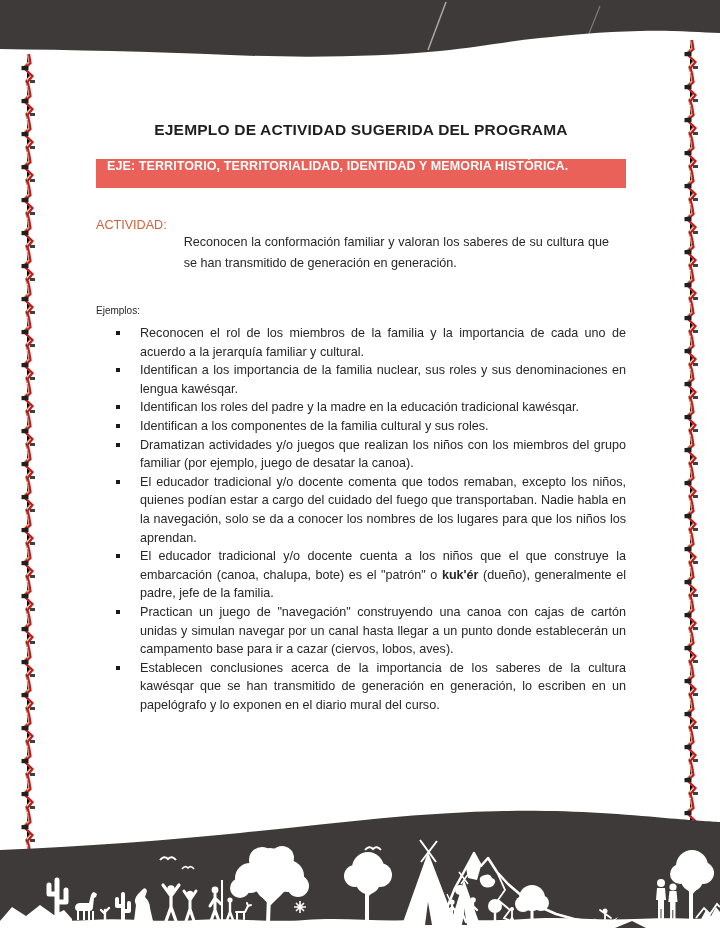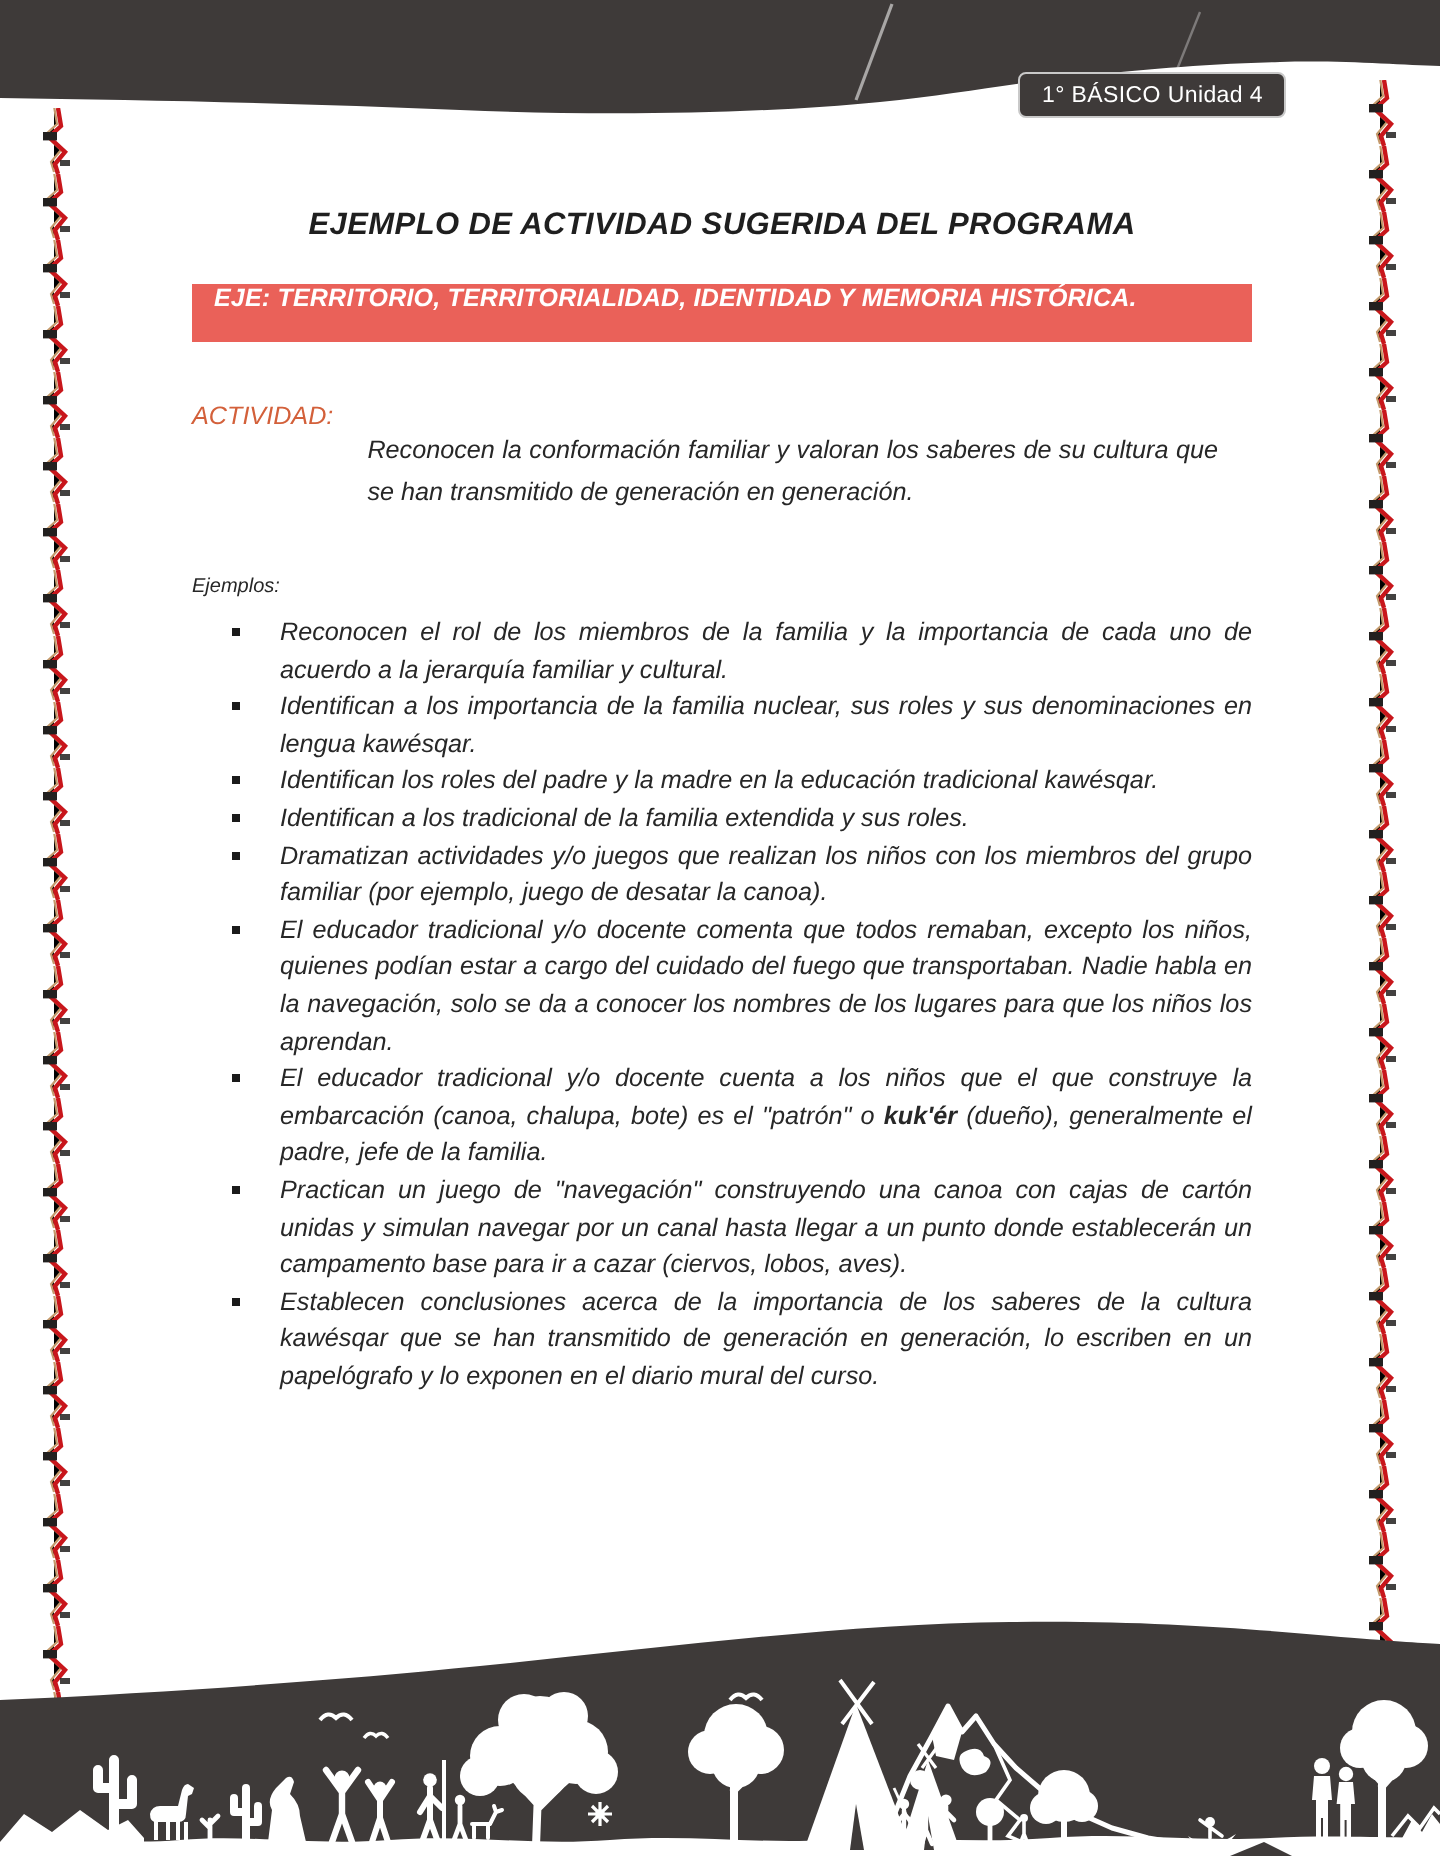--- a/index.html
+++ b/index.html
@@ -32,21 +32,21 @@
 
   
   .side-border{position:absolute;width:22px;display:block;}
   .side-border.left{left:18px;top:54px;height:822px;}
   .side-border.right{left:681px;top:40px;height:812px;}
   .stroke-red{stroke:var(--border-red);}
   .stroke-tan{stroke:var(--border-tan);}
   .fill-notch{fill:var(--border-notch);}
 
   
-  .content{position:absolute;left:96px;top:103px;width:530px;font-style:italic;}
+  .content{position:absolute;left:96px;top:120px;width:530px;}
   .title{
     margin:0;text-align:center;font-size:15.5px;line-height:20px;font-weight:bold;
     color:#1f1f1f;letter-spacing:.2px;
   }
   .banner{
     margin-top:19px;height:29px;background:var(--banner-bg);
     display:flex;align-items:flex-start;padding-left:11px;box-sizing:border-box;
   }
   .banner span{color:#ffffff;font-weight:bold;font-size:12.5px;letter-spacing:.1px;}
   .activity{margin-top:27px;display:flex;}
@@ -71,23 +71,20 @@
 <body>
 
 <div class="page">
 
   <svg class="top-band" viewBox="0 0 720 70" aria-hidden="true">
     <path class="fill-band" d="M0,0 H720 V33 C700,32.5 670,30 640,31 C600,32 570,35 540,38 C510,41 480,47 440,51 C380,57 300,58 230,55 C150,51.5 70,50 0,49 Z"></path>
     <path class="slash" d="M446,2 L428,50" stroke-width="1.6" fill="none"></path>
     <path class="slash" d="M600,6 L588,36" stroke-width="1.2" fill="none" opacity=".6"></path>
   </svg>
 
-  <div class="badge">
-    <span>1° BÁSICO Unidad 4</span>
-  </div>
 
   <svg class="side-border left" viewBox="0 0 22 822" preserveAspectRatio="none" aria-hidden="true">
     <defs>
       <pattern id="zzL" width="22" height="33" patternUnits="userSpaceOnUse">
         <path class="stroke-tan" d="M9,-1 L10.5,8 L4.5,13.5 L12.5,21 L7.5,27 L9,32" stroke-width="1.1"></path>
         <path class="stroke-red" d="M11,0 L12.5,9 L6.5,14.5 L14.5,22 L9.5,28 L11,33" stroke-width="2.2" fill="none"></path>
         <rect class="fill-notch" x="3.5" y="12" width="7" height="4.2"></rect>
         <rect class="fill-notch" x="12" y="26" width="5" height="3" opacity=".85"></rect>
       </pattern>
     </defs>
@@ -128,21 +125,21 @@
         <li>
           <span class="marker"></span>
           <span class="runs"><span>Identifican a los importancia de la familia nuclear, sus roles y sus denominaciones en lengua kawésqar.</span></span>
         </li>
         <li>
           <span class="marker"></span>
           <span class="runs"><span>Identifican los roles del padre y la madre en la educación tradicional kawésqar.</span></span>
         </li>
         <li>
           <span class="marker"></span>
-          <span class="runs"><span>Identifican a los tradicional de la familia extendida y sus roles.</span></span>
+          <span class="runs"><span>Identifican a los componentes de la familia cultural y sus roles.</span></span>
         </li>
         <li>
           <span class="marker"></span>
           <span class="runs"><span>Dramatizan actividades y/o juegos que realizan los niños con los miembros del grupo familiar (por ejemplo, juego de desatar la canoa).</span></span>
         </li>
         <li>
           <span class="marker"></span>
           <span class="runs"><span>El educador tradicional y/o docente comenta que todos remaban, excepto los niños, quienes podían estar a cargo del cuidado del fuego que transportaban. Nadie habla en la navegación, solo se da a conocer los nombres de los lugares para que los niños los aprendan.</span></span>
         </li>
         <li>

